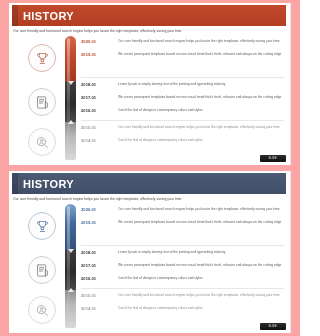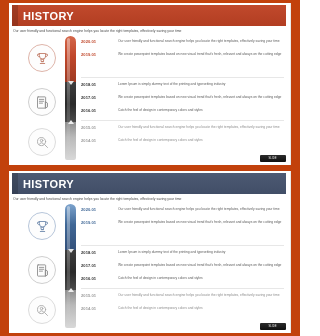--- a/index.html
+++ b/index.html
@@ -4,21 +4,21 @@
 <style>
   html,body{margin:0;padding:0;background:#ffffff;}
   body{
     width:300px;height:336px;overflow:hidden;
     font-family:"Liberation Sans","DejaVu Sans",sans-serif;
     -webkit-font-smoothing:antialiased;
   }
   .slide{
     position:relative;
     width:300px;height:168px;
-    background:#c2410c;
+    background:#fca5a5;
     box-sizing:border-box;
     overflow:hidden;
     text-decoration:underline;
   }
   .slide-inner{
     position:absolute;
     left:9px;top:3px;
     width:282px;height:162px;
     background:#ffffff;
     border-right:1px solid #e9e9e9;

